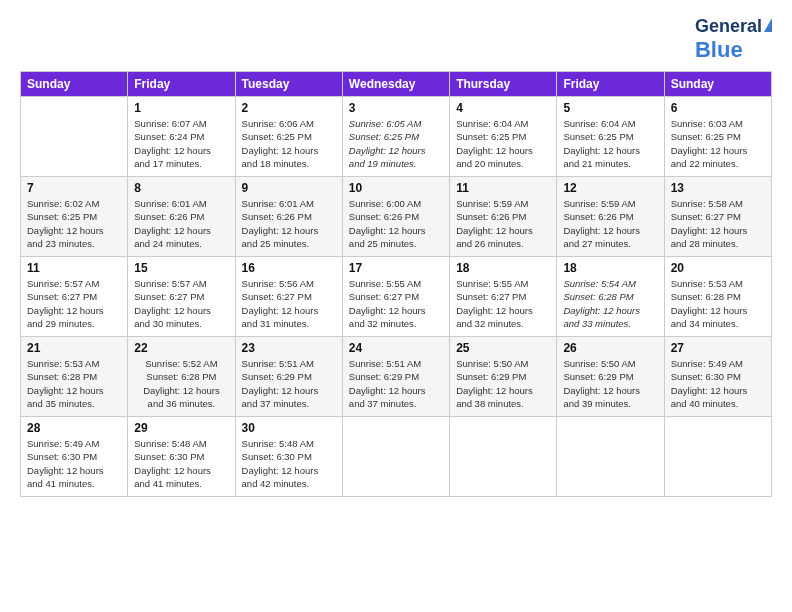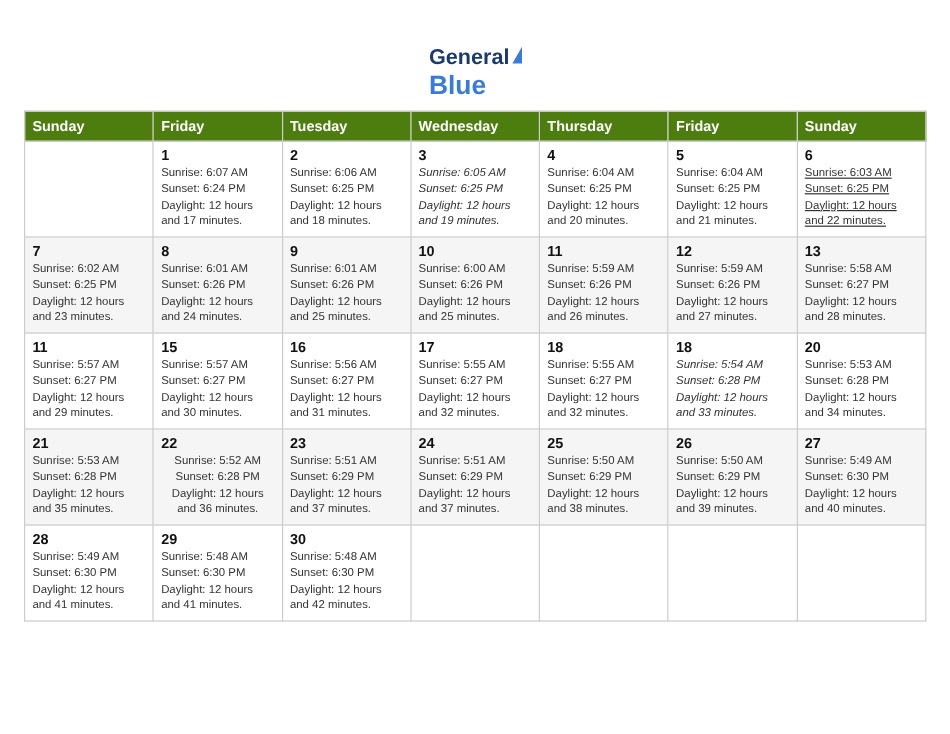--- a/index.html
+++ b/index.html
@@ -5,24 +5,23 @@
     * { box-sizing: border-box; margin: 0; padding: 0; }
     body {
       font-family: Arial, sans-serif;
       background: #fff;
       width: 792px;
       min-height: 612px;
       padding: 16px 20px;
     }
     .header {
       display: flex;
-      justify-content: center;
+      justify-content: flex-end;
       align-items: flex-start;
       margin-bottom: 8px;
-      margin-top: 21px;
     }
     .logo-area {
       display: flex;
       align-items: center;
     }
     .logo-general {
       font-size: 18px;
       font-weight: bold;
       color: #1a3a6b;
     }
@@ -53,21 +52,21 @@
     .subtitle {
       font-size: 14px;
       color: #333;
     }
     .calendar {
       width: 100%;
       border-collapse: collapse;
       margin-top: 4px;
     }
     .calendar th {
-      background-color: #4d7c0f;
+      background-color: #6d28d9;
       color: #fff;
       font-size: 12px;
       font-weight: bold;
       padding: 5px 6px;
       text-align: left;
       border: 1px solid #ccc;
     }
     .calendar td {
       border: 1px solid #ccc;
       vertical-align: top;
@@ -158,21 +157,21 @@
 Daylight: 12 hours and 20 minutes.</div>
         </td>
         <td>
           <span class="day-num">5</span>
           <div class="day-info" style="white-space: pre-line;">Sunrise: 6:04 AM
 Sunset: 6:25 PM
 Daylight: 12 hours and 21 minutes.</div>
         </td>
         <td>
           <span class="day-num">6</span>
-          <div class="day-info" style="white-space: pre-line; text-decoration: underline;">Sunrise: 6:03 AM
+          <div class="day-info" style="white-space: pre-line;">Sunrise: 6:03 AM
 Sunset: 6:25 PM
 Daylight: 12 hours and 22 minutes.</div>
         </td>
       </tr>
       <tr class="row-shaded">
         <td>
           <span class="day-num">7</span>
           <div class="day-info" style="white-space: pre-line;">Sunrise: 6:02 AM
 Sunset: 6:25 PM
 Daylight: 12 hours and 23 minutes.</div>

